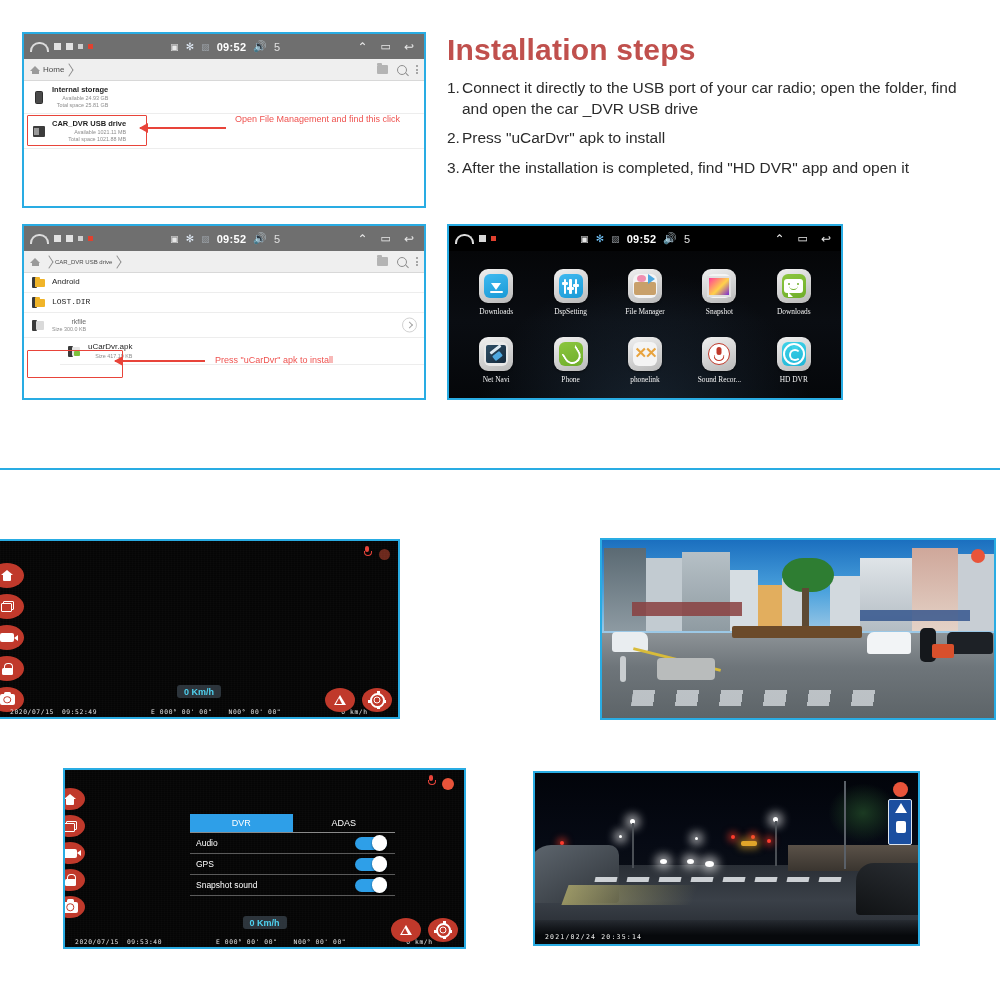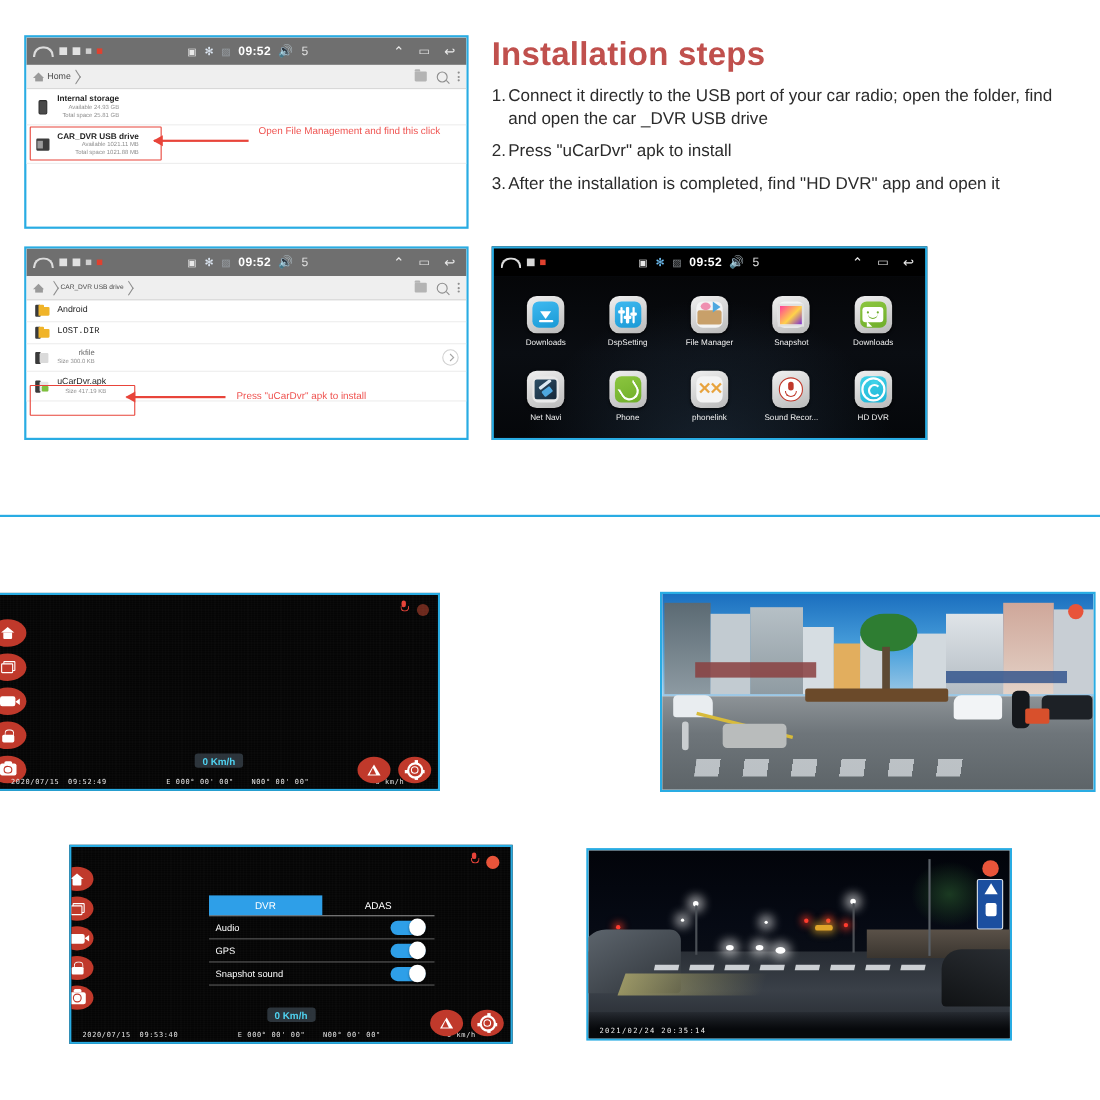--- a/index.html
+++ b/index.html
@@ -78,21 +78,21 @@
   .anno{position:absolute;color:#ef5350;font-size:9px;line-height:1.5;}
 
   
   .steps-title{position:absolute;color:#c0504d;font-size:30px;font-weight:bold;letter-spacing:.2px;}
   .steps-list{position:absolute;color:#2b2b2b;font-size:15.5px;line-height:1.33;}
   .step{display:flex;margin-bottom:9px;}
   .step-num{width:15px;flex:0 0 15px;}
   .step-txt{flex:1;}
 
   
-  .drawer{background:#0f172a;position:relative;height:calc(100% - 25px);}
+  .drawer{background:#0f766e;position:relative;height:calc(100% - 25px);font-family:Liberation Serif, serif;}
   .drawer-bg{position:absolute;inset:0;background:
      radial-gradient(ellipse at 50% 120%, rgba(40,60,80,.55), rgba(0,0,0,0) 62%),
      linear-gradient(180deg,#050608 0%,#0a0d12 48%,#05070a 100%);}
   .grid{position:relative;display:grid;grid-template-columns:repeat(5,1fr);grid-template-rows:1fr 1fr;height:100%;
         padding:8px 10px 4px;box-sizing:border-box;}
   .app{display:flex;flex-direction:column;align-items:center;justify-content:center;gap:4px;}
   .app-ic{width:34px;height:34px;border-radius:9px;background:linear-gradient(160deg,#f0f0f0,#b9b9b9);
           display:flex;align-items:center;justify-content:center;box-shadow:0 1px 2px rgba(0,0,0,.6);}
   .app-lbl{font-size:7.4px;color:#f2f2f2;white-space:nowrap;}
   .inner{width:24px;height:24px;border-radius:6px;display:flex;align-items:center;justify-content:center;position:relative;}
@@ -349,21 +349,21 @@
             <span class="bk"></span>
             <span class="pg"></span>
           </span>
       </span>
       <span class="fi-txt">
         <span class="fi-name" style="font-weight:normal;font-size:7px;color:#6a6a6a">rkfile</span>
         <span class="fi-sub">Size 300.0 KB</span>
       </span>
       <span class="chev-r"></span>
     </div>
-    <div class="frow" style="min-height:20px;">
+    <div class="frow" style="min-height:20px;margin-left:36px;">
       <span class="icon-box">
         <span class="ic-apk">
             <span class="bk"></span>
             <span class="pg"></span>
             <span class="dr"></span>
           </span>
       </span>
       <span class="fi-txt">
         <span class="fi-name" style="font-weight:normal;font-size:8px">uCarDvr.apk</span>
         <span class="fi-sub">Size 417.19 KB</span>

